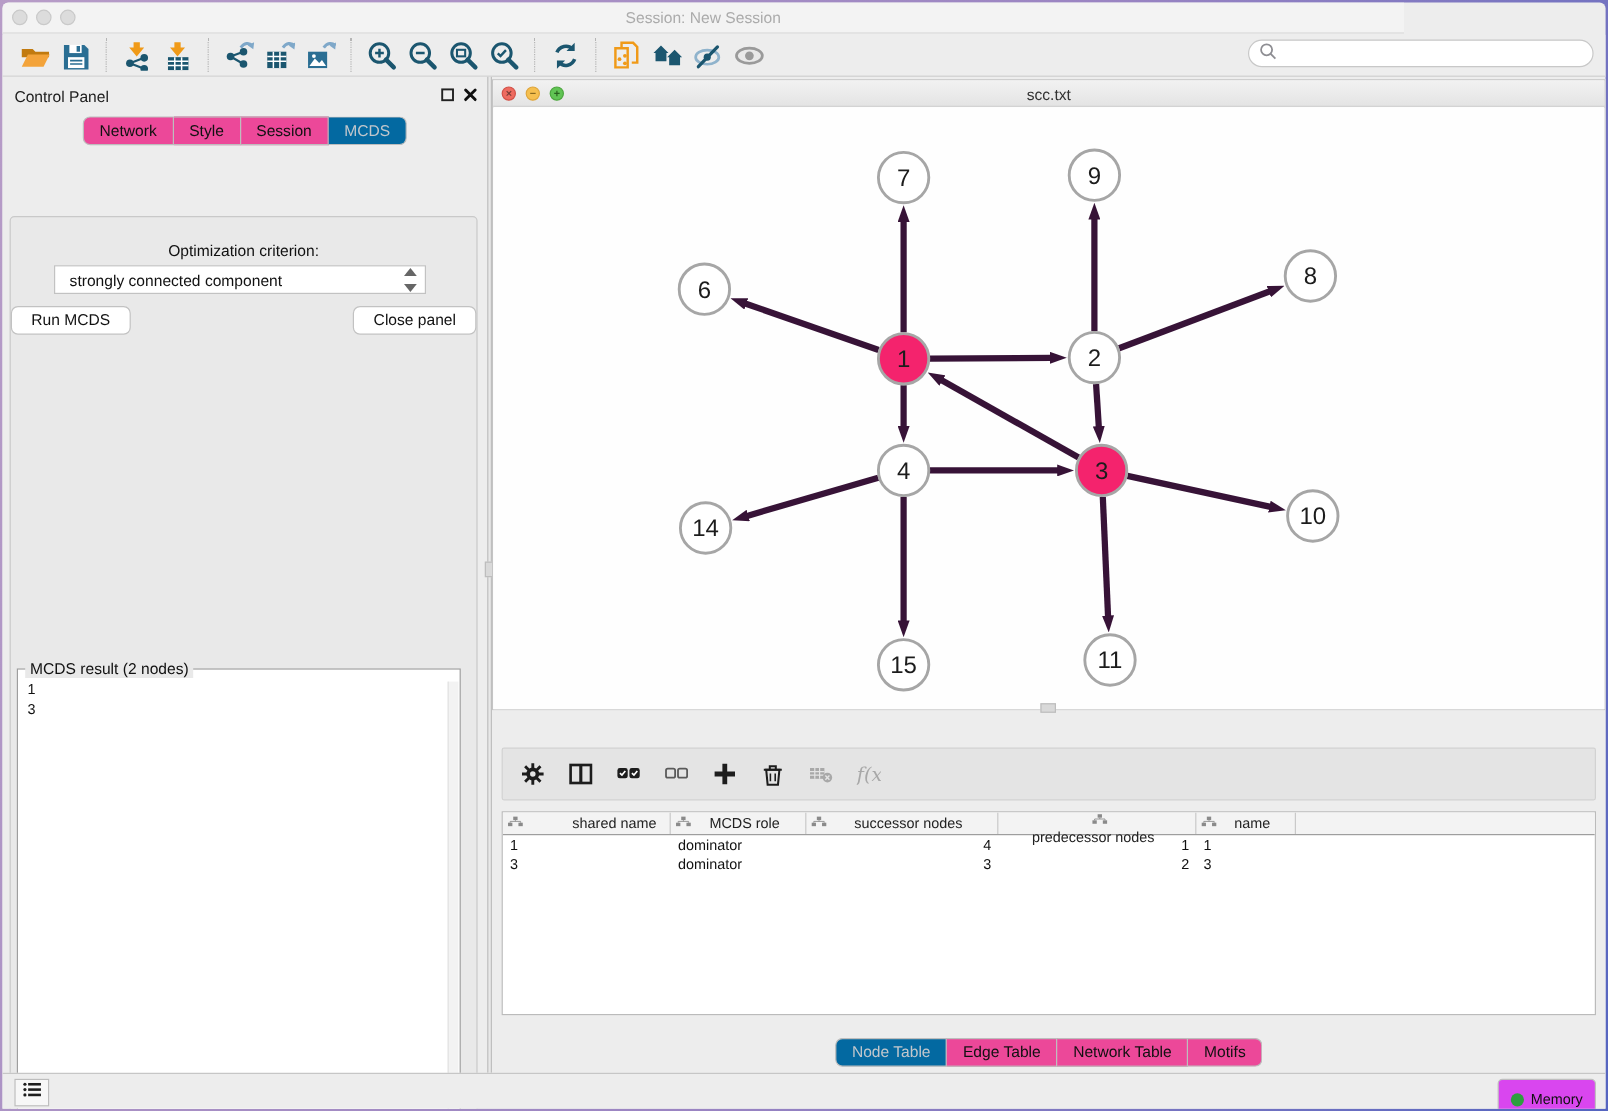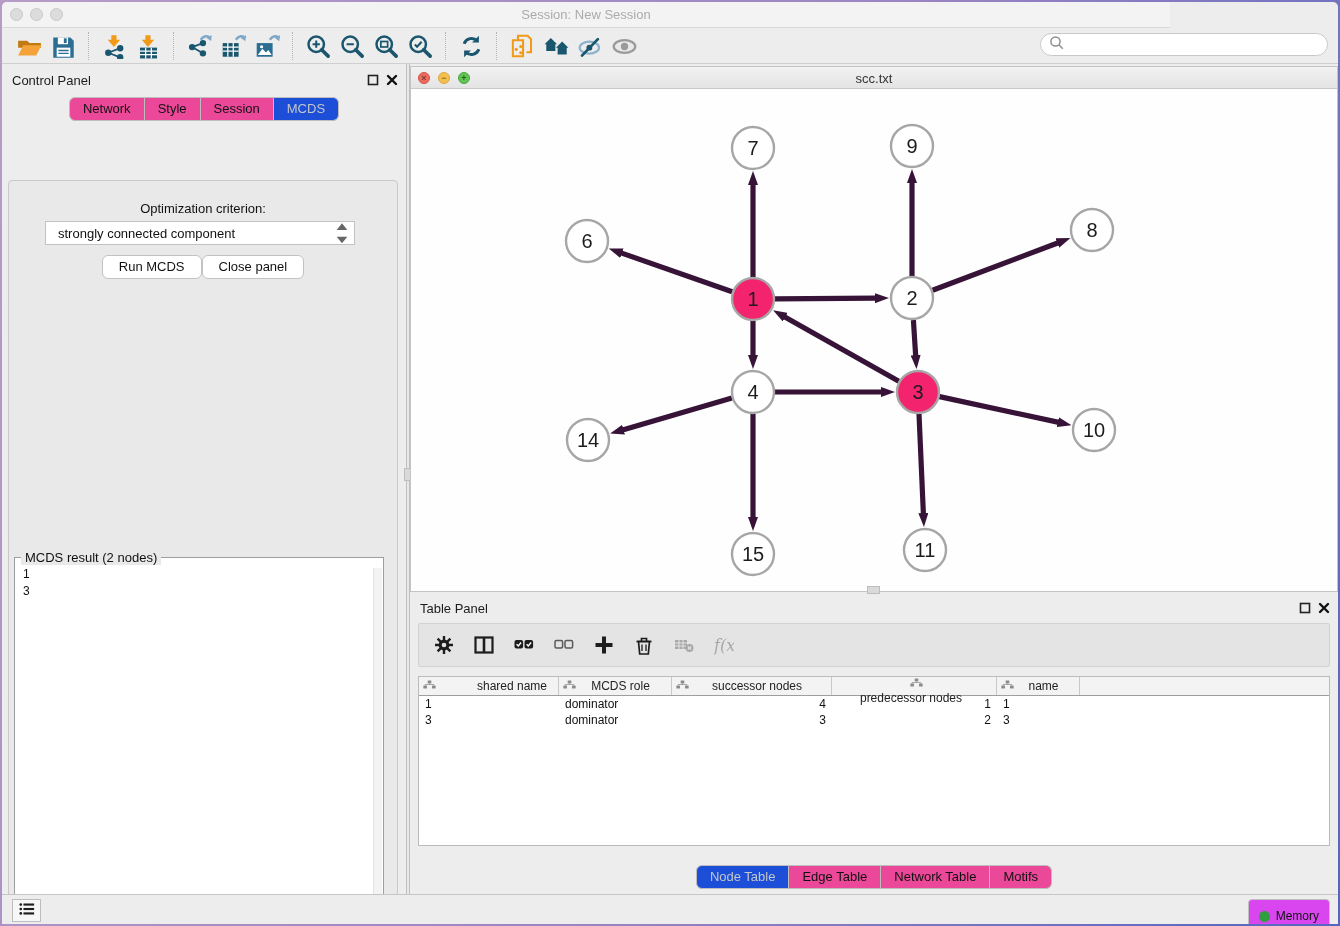--- a/index.html
+++ b/index.html
@@ -24,26 +24,26 @@
   
   .control-panel { position:absolute; left:0; top:62px; width:404px; height:830px; background:#EDEDED; }
   .panel-head { position:relative; height:30px;padding-left:24px; }
   .panel-head .ph-title { position:absolute; left:10px; top:9px; font-size:13px; color:#1c1c1c; }
   .ph-icons { position:absolute; right:8px; top:8px; display:flex; gap:7px; }
   .ph-icons svg { width:12px; height:12px; }
   .seg { display:flex; justify-content:center; position:relative; z-index:2; }
   .seg .tab { background:#ec4899; border:1px solid #BDBDBD; border-left:none; padding:3px 13px 4px; font-size:13px; color:#111; white-space:nowrap; }
   .seg .tab:first-child { border-left:1px solid #BDBDBD; border-radius:6px 0 0 6px; }
   .seg .tab:last-child { border-radius:0 6px 6px 0; }
-  .seg .tab.active { background:#1d4ed8; color:#C2C7CC; }
+  .seg .tab.active { background:#0369a1; color:#C2C7CC; }
   .cp-content { position:absolute; left:6px; top:116px; width:390px; height:760px; background:#E9E9E9; border:1px solid #C9C9C9; border-radius:4px; }
   .opt-label { margin-top:20px; text-align:center; font-size:13px; color:#111; }
   .dropdown { position:absolute; left:36px; top:40px; width:310px; height:24px; background:#FFF; border:1px solid #C2C2C2; border-radius:0; display:flex; align-items:center; font-size:13px; padding-left:12px; color:#111; }
   .dropdown .stepper { position:absolute; right:4px; top:3px; width:16px; height:17px; display:flex; align-items:center; justify-content:center; }
-  .btn-row { position:absolute; left:0; top:74px; width:100%; display:flex; justify-content:center; }
+  .btn-row { position:absolute; left:0; top:74px; width:100%; display:flex; justify-content:space-between; }
   .btn { background:#FFF; border:1px solid #C2C2C2; border-radius:6px; font-size:13px; color:#111; padding:3px 16px 4px; font-family:"Liberation Sans",sans-serif; }
   .groupbox { position:absolute; left:5px; top:376px; width:370px; height:373px; border:1px solid #9E9E9E; background:#FFF; }
   .groupbox .legend { position:absolute; left:6px; top:-8px; background:#E9E9E9; padding:0 4px; font-size:13px; color:#111; }
   .groupbox pre { font-family:"Liberation Sans",sans-serif; font-size:12px; color:#111; padding:8px 0 0 8px; line-height:17px; }
   .groupbox .scrolltrack { position:absolute; right:1px; top:10px; bottom:1px; width:9px; background:#F3F3F3; border-left:1px solid #E2E2E2; }
 
   
   .v-divider { position:absolute; left:404px; top:62px; width:4px; height:830px; background:#E8E8E8; border-left:1px solid #BFBFBF; border-right:1px solid #BFBFBF; }
   .grip-v { position:absolute; left:-3px; top:404px; width:9px; height:13px; background:#D9D9D9; border:1px solid #BDBDBD; }
   .grip-h { position:absolute; left:456px; bottom:-3px; width:13px; height:8px; background:#D9D9D9; border:1px solid #BDBDBD; z-index:5; }
@@ -358,31 +358,20 @@
           <g>
             <circle cx="514" cy="460" r="21" fill="#FFFFFF" stroke="#A6A6A6" stroke-width="2.4"></circle>
             <text x="514" y="467" text-anchor="middle" font-size="20" fill="#1c1c1c" font-family="Liberation Sans, sans-serif">11</text>
           </g>
         </svg>
     </div>
     <div class="grip-h"></div>
   </div>
 
   <div class="table-panel">
-    <div class="panel-head">
-      <span class="ph-title">Table Panel</span>
-      <span class="ph-icons">
-        <span><svg viewBox="0 0 12 12">
-              <rect x="1.5" y="1.5" width="9" height="9" fill="none" stroke="#222" stroke-width="1.6"></rect>
-            </svg></span>
-        <span><svg viewBox="0 0 12 12">
-              <path d="M2 2l8 8M10 2l-8 8" stroke="#111" stroke-width="2.4" stroke-linecap="round"></path>
-            </svg></span>
-      </span>
-    </div>
     <div class="tp-toolbar" id="tp-toolbar">
         <div class="tp-btn">
           <svg viewBox="0 0 20 20">
             <g stroke="#1d1d1d" stroke-width="2.4">
               <path d="M10 1v18M1 10h18M3.6 3.6l12.8 12.8M16.4 3.6L3.6 16.4"></path>
             </g>
             <circle cx="10" cy="10" r="5.4" fill="#1d1d1d"></circle>
             <circle cx="10" cy="10" r="2.3" fill="#E4E4E4"></circle>
           </svg>
         </div>

